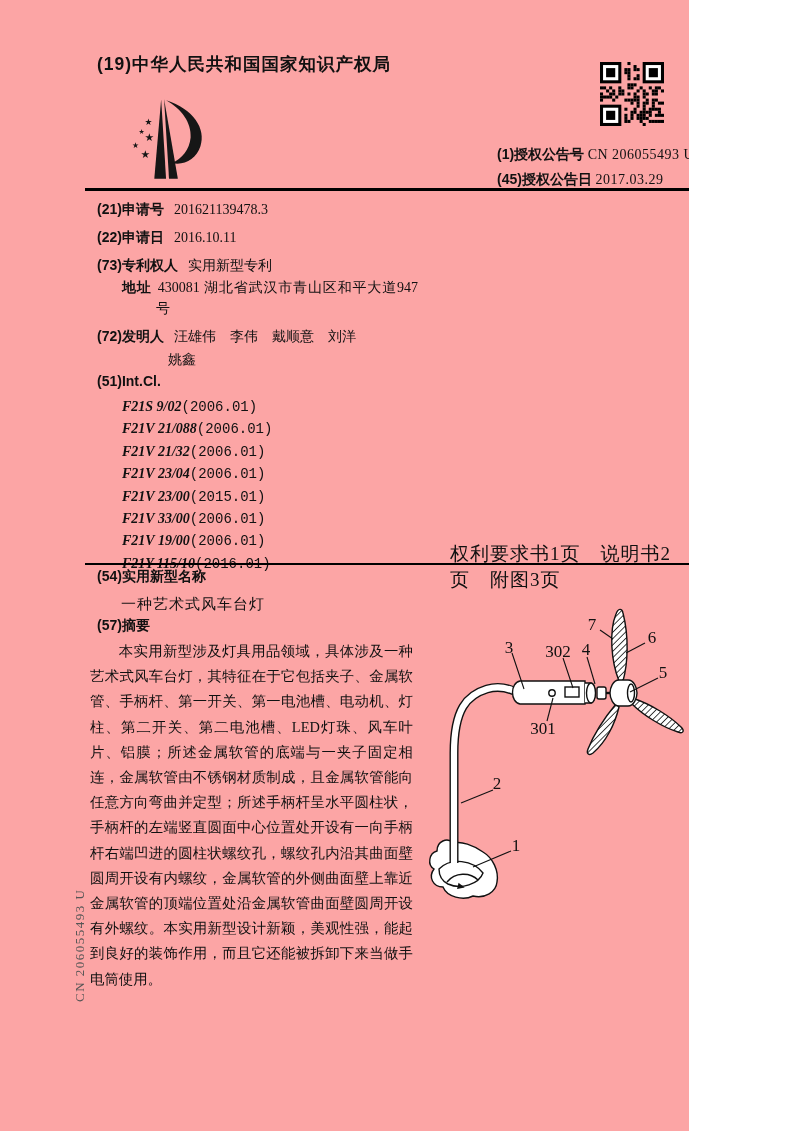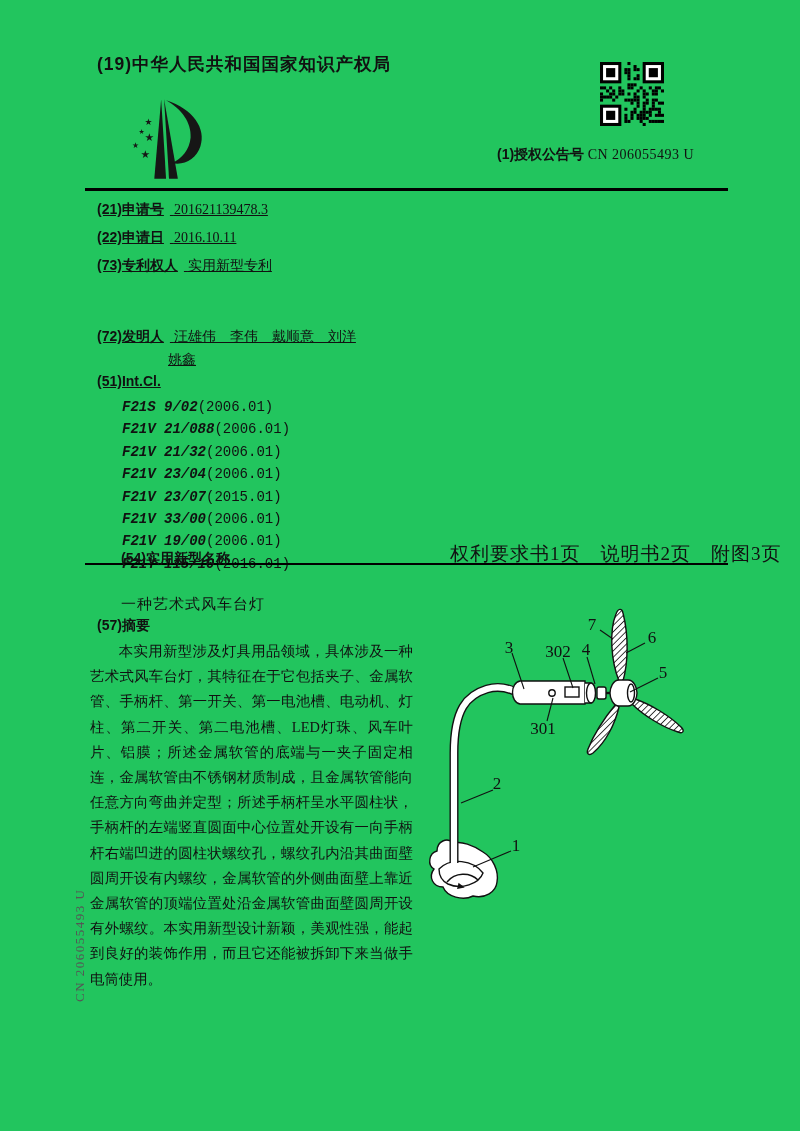--- a/index.html
+++ b/index.html
@@ -1,18 +1,18 @@
 <!DOCTYPE html>
 <html><head>
 <meta charset="utf-8">
 <style>
   * { margin:0; padding:0; box-sizing:border-box; }
   html,body { background:#ffffff; }
   body { font-family:"Liberation Serif", serif; color:#111; }
-  .page { position:relative; width:800px; height:1131px; background:#22c55e; overflow:hidden; }
+  .page { position:relative; width:689px; height:1131px; background:#fca5a5; overflow:hidden; }
 
   .abs { position:absolute; }
 
   .hei { font-family:"Liberation Sans", sans-serif; }
   .song { font-family:"Liberation Serif", serif; }
 
   .office-header { left:97px; top:52px; font-size:17.5px; font-weight:600; letter-spacing:1px; }
   .doc-type { left:298px; top:106px; font-size:27px; font-weight:600; letter-spacing:2px; }
 
   .logo-box { left:116px; top:92px; width:108px; height:94px; }
@@ -21,36 +21,36 @@
   .pub-block { left:497px; top:142px; font-size:14px; line-height:24px; white-space:nowrap; }
   .pub-row .lab { font-family:"Liberation Sans", sans-serif; font-weight:700; }
   .pub-row .val { font-family:"Liberation Serif", serif; letter-spacing:.5px; }
 
   .rule-thick { left:85px; top:188px; width:643px; height:3px; background:#000; }
   .rule-thin  { left:85px; top:563px; width:643px; height:2px; background:#000; }
 
   .lab { font-family:"Liberation Sans", sans-serif; font-weight:700; font-size:14px; }
   .val { font-family:"Liberation Serif", serif; font-size:14px; }
 
-  .row { position:absolute; left:97px; white-space:nowrap;text-decoration:underline; }
+  .row { position:absolute; left:97px; white-space:nowrap; }
   .row .lab { margin-right:6px; }
 
   .addr-block { left:122px; top:277px; width:296px; font-size:14px; line-height:21px;
                 padding-left:34px; text-indent:-34px; text-align:justify; }
   .addr-block .lab { margin-right:6px; }
 
   .inv2 { left:152px; top:350px;margin-left:16px; }
 
   .intcl-list { left:122px; top:396px; font-size:14px; line-height:21.4px; }
-  .intcl-row .code { font-style:italic; font-weight:600; font-family:Liberation Mono, monospace; }
+  .intcl-row .code { font-style:italic; font-weight:600; font-family:Liberation Serif, serif; }
   .intcl-row .year { font-family:Liberation Mono, monospace; }
 
   .pages-info { left:450px; top:541px; font-size:19px; letter-spacing:1px; }
 
-  .sec54 { left:97px; top:550px;margin-left:24px; }
+  .sec54 { left:97px; top:568px; }
   .title-value { left:121px; top:595px; font-size:15px; letter-spacing:1px; }
   .sec57 { left:97px; top:617px; }
 
   .abstract { left:90px; top:639px; width:323px; font-size:14.4px; line-height:25.2px;
               text-align:justify; text-indent:2em; }
 
   .figure-box { left:425px; top:603px; width:310px; height:330px; }
   .fig-label { font-family:"Liberation Serif", serif; font-size:17px; }
 
   .side-code { left:72px; top:1002px; width:140px; font-size:13px; color:#555;
@@ -206,58 +206,65 @@
           <rect x="6" y="48" width="9" height="9" fill="#000"></rect>
         </g>
       </svg>
   </div>
 
   <div class="abs pub-block">
     <div class="pub-row">
       <span class="lab">(1)授权公告号</span>
       <span class="val">CN 206055493 U</span>
     </div>
+    <div class="pub-row">
+      <span class="lab">(45)授权公告日</span>
+      <span class="val">2017.03.29</span>
+    </div>
   </div>
 
   <div class="abs rule-thick"></div>
 
   <div class="row" style="top:200px">
     <span class="lab">(21)申请号</span>
     <span class="val">201621139478.3</span>
   </div>
 
   <div class="row" style="top:228px">
     <span class="lab">(22)申请日</span>
     <span class="val">2016.10.11</span>
   </div>
 
   <div class="row" style="top:256px">
     <span class="lab">(73)专利权人</span>
     <span class="val">实用新型专利</span>
   </div>
 
+  <div class="abs addr-block">
+    <span class="lab">地址</span><span class="val">430081 湖北省武汉市青山区和平大道947号</span>
+  </div>
 
   <div class="row" style="top:327px">
     <span class="lab">(72)发明人</span>
     <span class="val">汪雄伟　李伟　戴顺意　刘洋</span>
   </div>
   <div class="row inv2">
     <span class="val">姚鑫</span>
   </div>
 
   <div class="row" style="top:372px">
     <span class="lab">(51)Int.Cl.</span>
   </div>
 
   <div class="abs intcl-list">
     <div class="intcl-row"><span class="code">F21S 9/02</span><span class="year">(2006.01)</span></div>
     <div class="intcl-row"><span class="code">F21V 21/088</span><span class="year">(2006.01)</span></div>
     <div class="intcl-row"><span class="code">F21V 21/32</span><span class="year">(2006.01)</span></div>
     <div class="intcl-row"><span class="code">F21V 23/04</span><span class="year">(2006.01)</span></div>
-    <div class="intcl-row"><span class="code">F21V 23/07</span><span class="year">(2015.01)</span></div>
+    <div class="intcl-row"><span class="code">F21V 23/00</span><span class="year">(2015.01)</span></div>
     <div class="intcl-row"><span class="code">F21V 33/00</span><span class="year">(2006.01)</span></div>
     <div class="intcl-row"><span class="code">F21V 19/00</span><span class="year">(2006.01)</span></div>
     <div class="intcl-row"><span class="code">F21Y 115/10</span><span class="year">(2016.01)</span></div>
   </div>
 
   <div class="abs pages-info song">权利要求书1页　说明书2页　附图3页</div>
 
   <div class="abs rule-thin"></div>
 
   <div class="abs sec54 lab">(54)实用新型名称</div>

